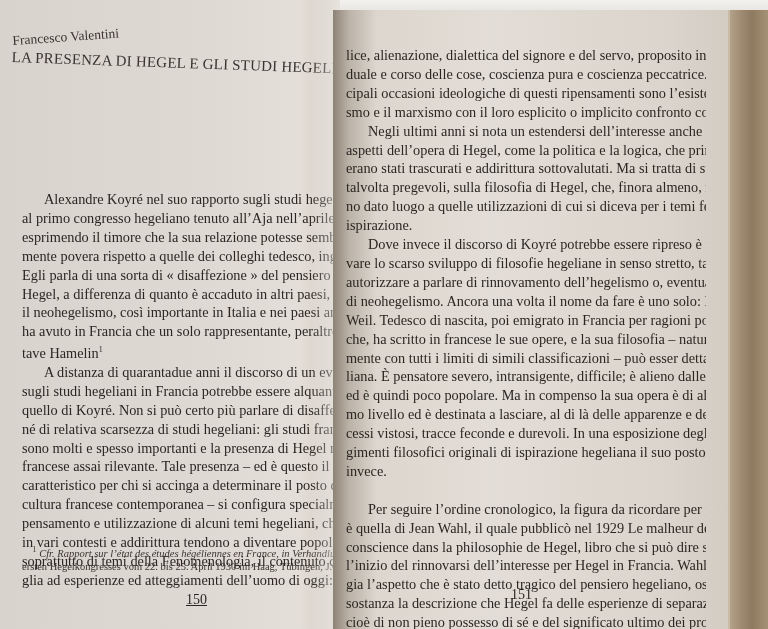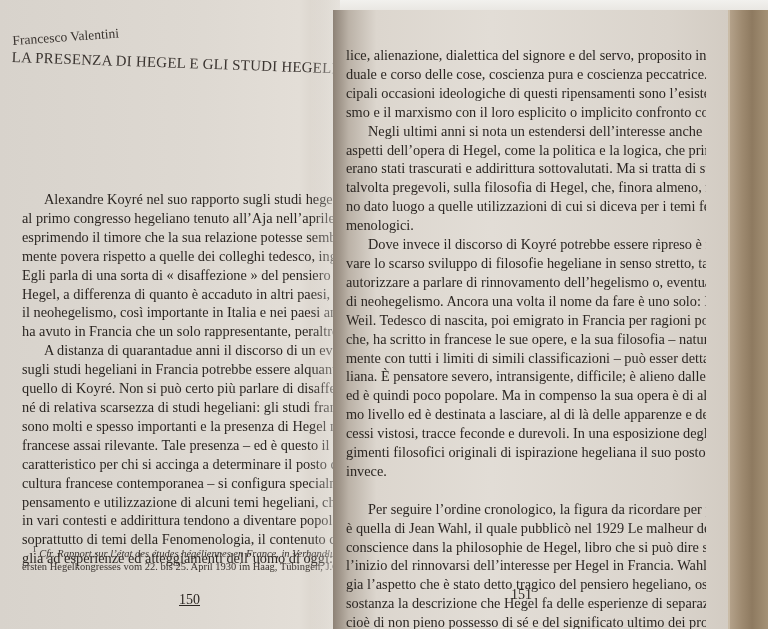--- a/index.html
+++ b/index.html
@@ -40,21 +40,21 @@
   .author { left: 12px; top: 33px; font-size: 13.5px; transform: rotate(-4deg); color: #3a3430; }
   .title { left: 12px; top: 49px; font-size: 15px; letter-spacing: 0.2px; transform: rotate(2deg); color: #3a3430; }
 
   .l-body { position: absolute; left: 22px; top: 190px; width: 330px; font-size: 14.3px; line-height: 18.9px; }
   .line { white-space: nowrap; overflow: hidden; display: block; }
   .indent { padding-left: 22px; }
   .l-body .line { transform-origin: 0 0; }
 
   .footnote { position: absolute; left: 22px; top: 543px; width: 320px; font-size: 10.5px; line-height: 13.5px; color: #3a3430; }
   .footnote .line { white-space: nowrap; overflow: hidden; }
-  .pagenum-left { position: absolute; left: 179px; top: 592px; font-size: 14px; text-decoration: underline; }
+  .pagenum-left { position: absolute; left: 186px; top: 592px; font-size: 14px; text-decoration: underline; }
 
   .r-body { position: absolute; left: 346px; top: 46px; width: 360px; font-size: 14.3px; line-height: 18.9px; }
   .pagenum-right { position: absolute; left: 511px; top: 587px; font-size: 14px; }
   em { font-style: italic; }
   sup { font-size: 8px; }
 </style>
 </head>
 <body>
 
 <div class="scene">
@@ -67,20 +67,21 @@
     <div class="l-body">
       <div>
         <span class="line indent">Alexandre Koyré nel suo rapporto sugli studi hegeliani in Francia</span>
         <span class="line">al primo congresso hegeliano tenuto all’Aja nell’aprile 1930 esordiva</span>
         <span class="line">esprimendo il timore che la sua relazione potesse sembrare relativa-</span>
         <span class="line">mente povera rispetto a quelle dei colleghi tedesco, inglese e italiano.</span>
         <span class="line">Egli parla di una sorta di « disaffezione » del pensiero francese per</span>
         <span class="line">Hegel, a differenza di quanto è accaduto in altri paesi, e aggiunge che</span>
         <span class="line">il neohegelismo, così importante in Italia e nei paesi anglosassoni, non</span>
         <span class="line">ha avuto in Francia che un solo rappresentante, peraltro illustre, Gus-</span>
+        <span class="line"><span>tave Hamelin</span><sup>1</sup></span>
       </div>
       <div>
         <span class="line indent">A distanza di quarantadue anni il discorso di un eventuale relatore</span>
         <span class="line">sugli studi hegeliani in Francia potrebbe essere alquanto diverso da</span>
         <span class="line">quello di Koyré. Non si può certo più parlare di disaffezione per Hegel</span>
         <span class="line">né di relativa scarsezza di studi hegeliani: gli studi francesi su Hegel</span>
         <span class="line">sono molti e spesso importanti e la presenza di Hegel nella cultura</span>
         <span class="line">francese assai rilevante. Tale presenza – ed è questo il dato forse più</span>
         <span class="line">caratteristico per chi si accinga a determinare il posto di Hegel nella</span>
         <span class="line">cultura francese contemporanea – si configura specialmente come ri-</span>
@@ -108,21 +109,21 @@
       <span class="line">duale e corso delle cose, coscienza pura e coscienza peccatrice. Le prin-</span>
       <span class="line">cipali occasioni ideologiche di questi ripensamenti sono l’esistenziali-</span>
       <span class="line">smo e il marxismo con il loro esplicito o implicito confronto con Hegel.</span>
     </div>
     <div>
       <span class="line indent">Negli ultimi anni si nota un estendersi dell’interesse anche ad altri</span>
       <span class="line">aspetti dell’opera di Hegel, come la politica e la logica, che prima</span>
       <span class="line">erano stati trascurati e addirittura sottovalutati. Ma si tratta di studi,</span>
       <span class="line">talvolta pregevoli, sulla filosofia di Hegel, che, finora almeno, non han-</span>
       <span class="line">no dato luogo a quelle utilizzazioni di cui si diceva per i temi feno-</span>
-      <span class="line">menologici.</span>
+      <span class="line">ispirazione.</span>
     </div>
     <div>
       <span class="line indent">Dove invece il discorso di Koyré potrebbe essere ripreso è nel rile-</span>
       <span class="line">vare lo scarso sviluppo di filosofie hegeliane in senso stretto, tale da</span>
       <span class="line">autorizzare a parlare di rinnovamento dell’hegelismo o, eventualmente,</span>
       <span class="line">di neohegelismo. Ancora una volta il nome da fare è uno solo: Eric</span>
       <span class="line">Weil. Tedesco di nascita, poi emigrato in Francia per ragioni politi-</span>
       <span class="line">che, ha scritto in francese le sue opere, e la sua filosofia – natural-</span>
       <span class="line">mente con tutti i limiti di simili classificazioni – può esser detta hege-</span>
       <span class="line">liana. È pensatore severo, intransigente, difficile; è alieno dalle mode</span>

